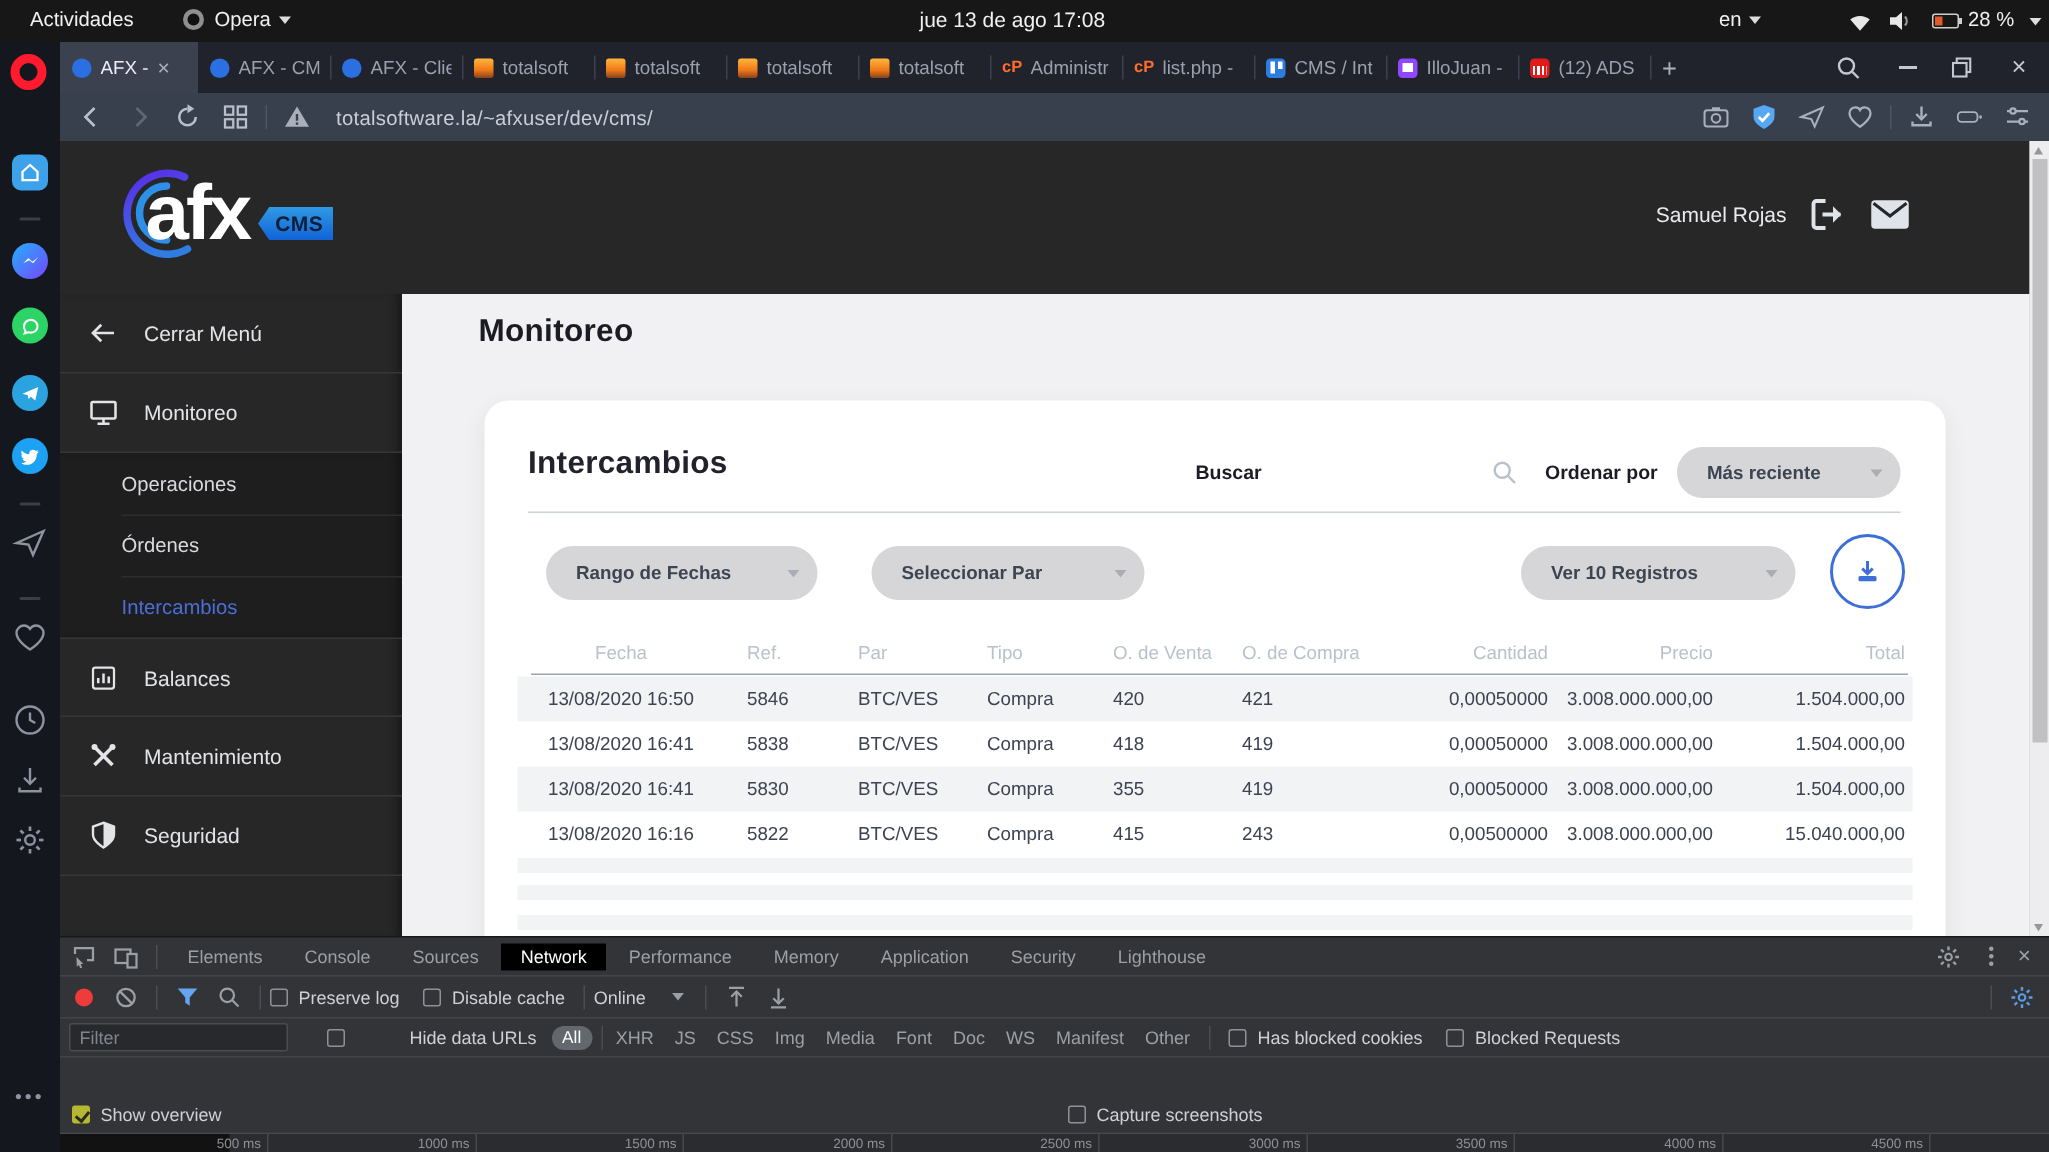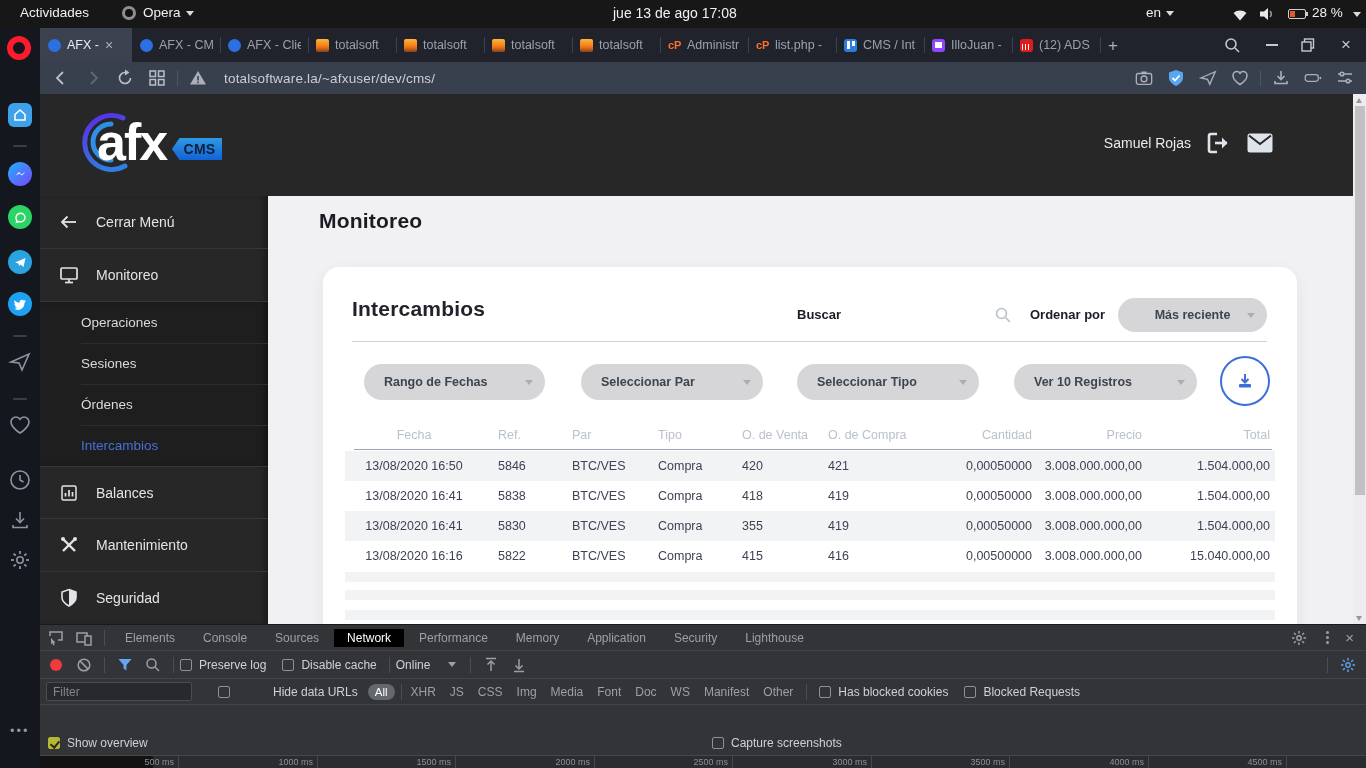--- a/index.html
+++ b/index.html
@@ -77,21 +77,21 @@
 .content { position:absolute; left:228px; top:102px; width:1085px; height:429px; background:#f1f1f3; overflow:hidden; }
 .page-title { position:absolute; left:51px; top:13px; font-size:21px; font-weight:bold; color:#1b1b23; letter-spacing:.2px;}
 .card { position:absolute; left:55px; top:71px; width:974px; height:400px; background:#fff; border-radius:16px; box-shadow:0 5px 16px rgba(30,40,60,.07); }
 .card-title { position:absolute; left:29px; top:30px; font-size:21px; color:#22222c; font-weight:bold; letter-spacing:.2px;}
 .lbl { font-size:13px; font-weight:bold; color:#1c1c26; }
 .buscar { position:absolute; left:474px; top:40px; }
 .search-ic { position:absolute; left:672px; top:40px; width:16px; height:16px; color:#b9c0cb;}
 .ordenar { position:absolute; left:707px; top:40px; }
 .pill { background:#d6d6d8; border-radius:18px; color:#3d4452; font-size:12.5px; font-weight:bold; display:flex; align-items:center; padding:0 20px; position:absolute; }
 .pill .chev { position:absolute; right:12px; width:0; height:0; border-left:4px solid transparent; border-right:4px solid transparent; border-top:5px solid #aaadb4; }
-.order-pill { left:795px; top:31px; width:149px; height:34px;justify-content:center; }
+.order-pill { left:795px; top:31px; width:149px; height:34px; }
 .divider { position:absolute; left:29px; top:74px; width:915px; height:1px; background:#ccd2da; }
 .fpill { top:97px; height:36px; }
 .dl-btn { position:absolute; left:897px; top:89px; width:50px; height:50px; border:2px solid #3e6fd8; border-radius:50%; display:flex; align-items:center; justify-content:center; background:#fff;}
 
 
 .tgrid { position:absolute; left:31px; width:918px; display:grid; grid-template-columns:120px 80px 86px 84px 86px 112px 112px 110px 128px; align-items:center; }
 .thead { top:153px; height:30px; color:#b9c1cd; font-size:12.5px; border-bottom:1px solid #9aa4b4; }
 .trow { height:30px; font-size:12.5px; color:#3d4352; }
 .c-center{ text-align:center;} .c-left{ text-align:left; padding-left:18px;} .c-right{ text-align:right; padding-right:2px;}
 .c-left.first{ padding-left:24px; }
@@ -410,21 +410,20 @@
       <div class="nav-item">
         <svg class="nicon" viewBox="0 0 20 20">
             <rect x="2" y="3" width="16" height="11" rx="1" fill="none" stroke="#e3e4e8" stroke-width="1.7"></rect>
             <line x1="10" y1="14" x2="10" y2="17" stroke="#e3e4e8" stroke-width="1.7"></line>
             <line x1="6" y1="17.5" x2="14" y2="17.5" stroke="#e3e4e8" stroke-width="1.7"></line>
           </svg>
         <span>Monitoreo</span>
       </div>
       <div class="subnav">
         <div class="sub-item">Operaciones</div>
-        <div class="sub-item">Sesiones</div>
         <div class="sub-item">Órdenes</div>
         <div class="sub-item active">Intercambios</div>
       </div>
       <div class="nav-item" style="border-top:1px solid #363636;">
         <svg class="nicon" viewBox="0 0 20 20">
             <rect x="3" y="3" width="14" height="14" rx="1.5" fill="none" stroke="#e3e4e8" stroke-width="1.5"></rect>
             <line x1="6.5" y1="13.5" x2="6.5" y2="10" stroke="#e3e4e8" stroke-width="1.7"></line>
             <line x1="10" y1="13.5" x2="10" y2="7" stroke="#e3e4e8" stroke-width="1.7"></line>
             <line x1="13.5" y1="13.5" x2="13.5" y2="9" stroke="#e3e4e8" stroke-width="1.7"></line>
           </svg>
@@ -463,24 +462,20 @@
             <span class="chev"></span>
           </div>
         <div class="divider"></div>
 
         <div class="pill fpill" style="left:41px; width:181px;">
             <span>Rango de Fechas</span>
             <span class="chev"></span>
           </div>
         <div class="pill fpill" style="left:258px; width:182px;">
             <span>Seleccionar Par</span>
-            <span class="chev"></span>
-          </div>
-        <div class="pill fpill" style="left:474px; width:182px;">
-            <span>Seleccionar Tipo</span>
             <span class="chev"></span>
           </div>
         <div class="pill fpill" style="left:691px; width:183px;">
             <span>Ver 10 Registros</span>
             <span class="chev"></span>
           </div>
         <div class="dl-btn">
           <svg width="18" height="18" viewBox="0 0 18 18">
               <line x1="9" y1="2" x2="9" y2="10" stroke="#3e6fd8" stroke-width="2"></line>
               <polyline points="5.5,7 9,10.5 12.5,7" fill="none" stroke="#3e6fd8" stroke-width="2"></polyline>
@@ -537,21 +532,21 @@
             <span class="c-right">0,00050000</span>
             <span class="c-right">3.008.000.000,00</span>
             <span class="c-right">1.504.000,00</span>
         </div>
         <div class="tgrid trow" style="top:274px;">
           <span class="c-center">13/08/2020 16:16</span>
             <span class="c-left first">5822</span>
             <span class="c-left">BTC/VES</span>
             <span class="c-left">Compra</span>
             <span class="c-left">415</span>
-            <span class="c-left">416</span>
+            <span class="c-left">243</span>
             <span class="c-right">0,00500000</span>
             <span class="c-right">3.008.000.000,00</span>
             <span class="c-right">15.040.000,00</span>
         </div>
       </div>
     </div>
   </div>
 
   <div class="pg-scroll">
     <div class="arr up"></div>

